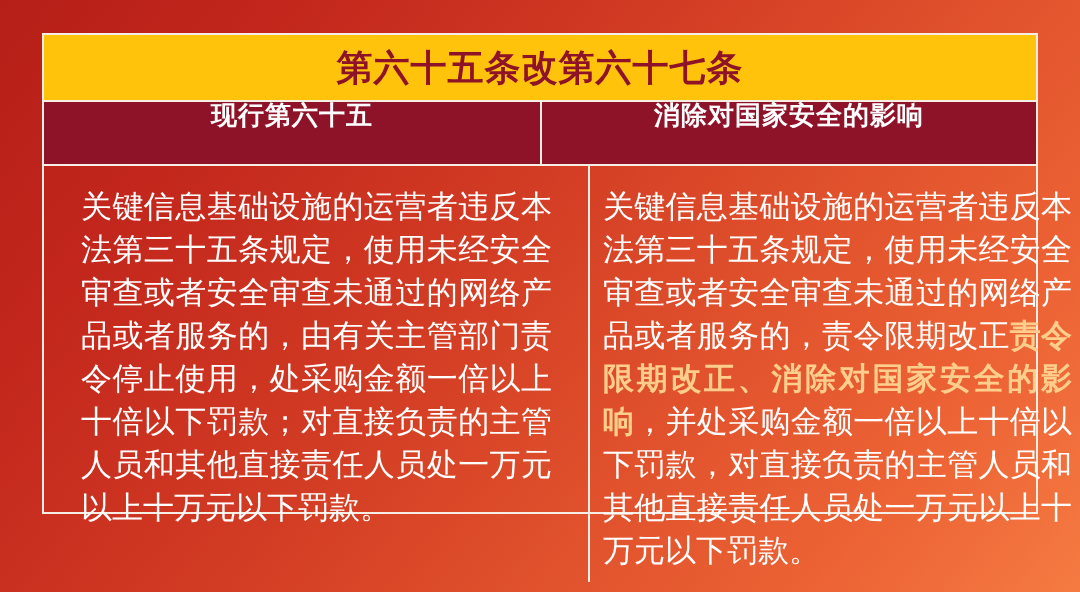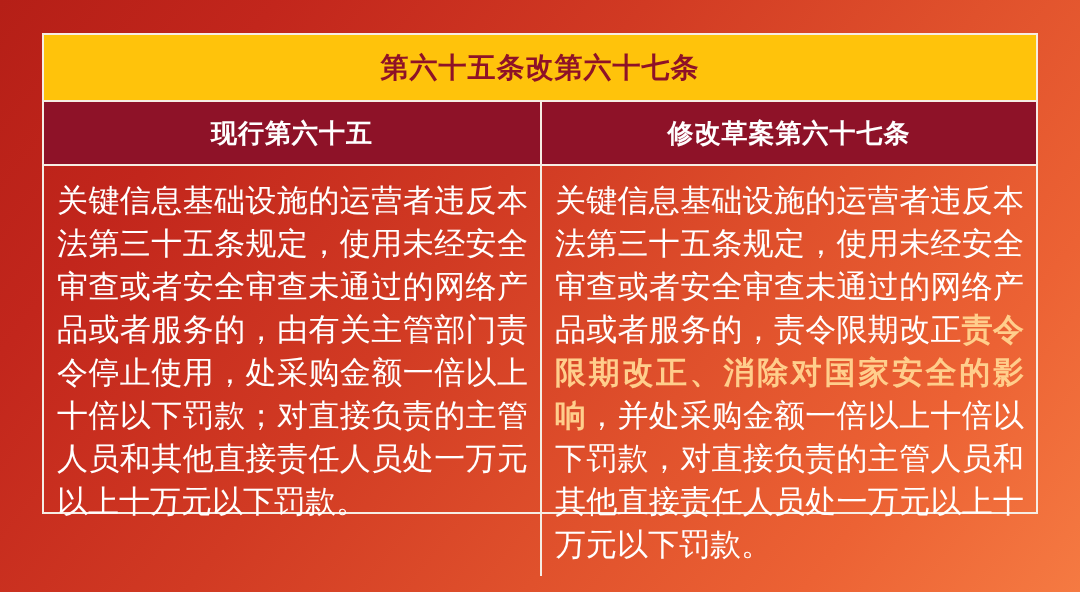--- a/index.html
+++ b/index.html
@@ -42,39 +42,39 @@
 
   .title-bar {
     flex: 0 0 65px;
     background: #FFC30B;
     display: flex;
     align-items: center;
     justify-content: center;
     box-sizing: border-box;
   }
   .title-bar .title-text {
-    font-size: 28px;
+    font-size: 36px;
     font-weight: bold;
     color: #8E1228;
     letter-spacing: 1px;
     line-height: 1;
     font-family: "DejaVu Sans", "Liberation Sans", sans-serif;
   }
 
   .head-row {
     flex: 0 0 64px;
     display: flex;
     background: #8E1228;
     border-top: 2px solid #F6EDE4;
     box-sizing: border-box;
   }
   .head-cell {
     flex: 0 0 50%;
     display: flex;
-    align-items: center;
+    align-items: flex-start;
     justify-content: center;
     box-sizing: border-box;
   }
   .head-cell.right-head {
     border-left: 2px solid #F6EDE4;
   }
   .head-cell .head-text {
     font-size: 26px;
     font-weight: bold;
     color: #FFFFFF;
@@ -84,21 +84,22 @@
 
   .body-row {
     flex: 1 1 auto;
     display: flex;
     border-top: 2px solid #F6EDE4;
     box-sizing: border-box;
   }
   .body-cell {
     flex: 0 0 50%;
     box-sizing: border-box;
-    padding: 13px 12px 10px 13px;
+    padding: 19px 12px 10px 13px;
+    margin-left: 24px;
   }
   .body-cell.right-body {
     border-left: 2px solid #F6EDE4;
   }
   .body-cell .para {
     margin: 0;
     font-size: 31px;
     line-height: 43px;
     color: #FFFFFF;
     text-align: justify;
@@ -120,21 +121,21 @@
 
     <div class="title-bar">
       <span class="title-text">第六十五条改第六十七条</span>
     </div>
 
     <div class="head-row">
       <div class="head-cell left-head">
         <span class="head-text">现行第六十五</span>
       </div>
       <div class="head-cell right-head">
-        <span class="head-text">修改草案第六十七条</span>
+        <span class="head-text">消除对国家安全的影响</span>
       </div>
     </div>
 
     <div class="body-row">
       <div class="body-cell left-body">
         <p class="para"><span>关键信息基础设施的运营者违反本法第三十五条规定，使用未经安全审查或者安全审查未通过的网络产品或者服务的，由有关主管部门责令停止使用，处采购金额一倍以上十倍以下罚款；对直接负责的主管人员和其他直接责任人员处一万元以上十万元以下罚款。</span></p>
       </div>
       <div class="body-cell right-body">
         <p class="para"><span>关键信息基础设施的运营者违反本法第三十五条规定，使用未经安全审查或者安全审查未通过的网络产品或者服务的，责令限期改正</span><span class="hl">责令限期改正、消除对国家安全的影响</span><span>，并处采购金额一倍以上十倍以下罚款，对直接负责的主管人员和其他直接责任人员处一万元以上十万元以下罚款。</span></p>
       </div>

